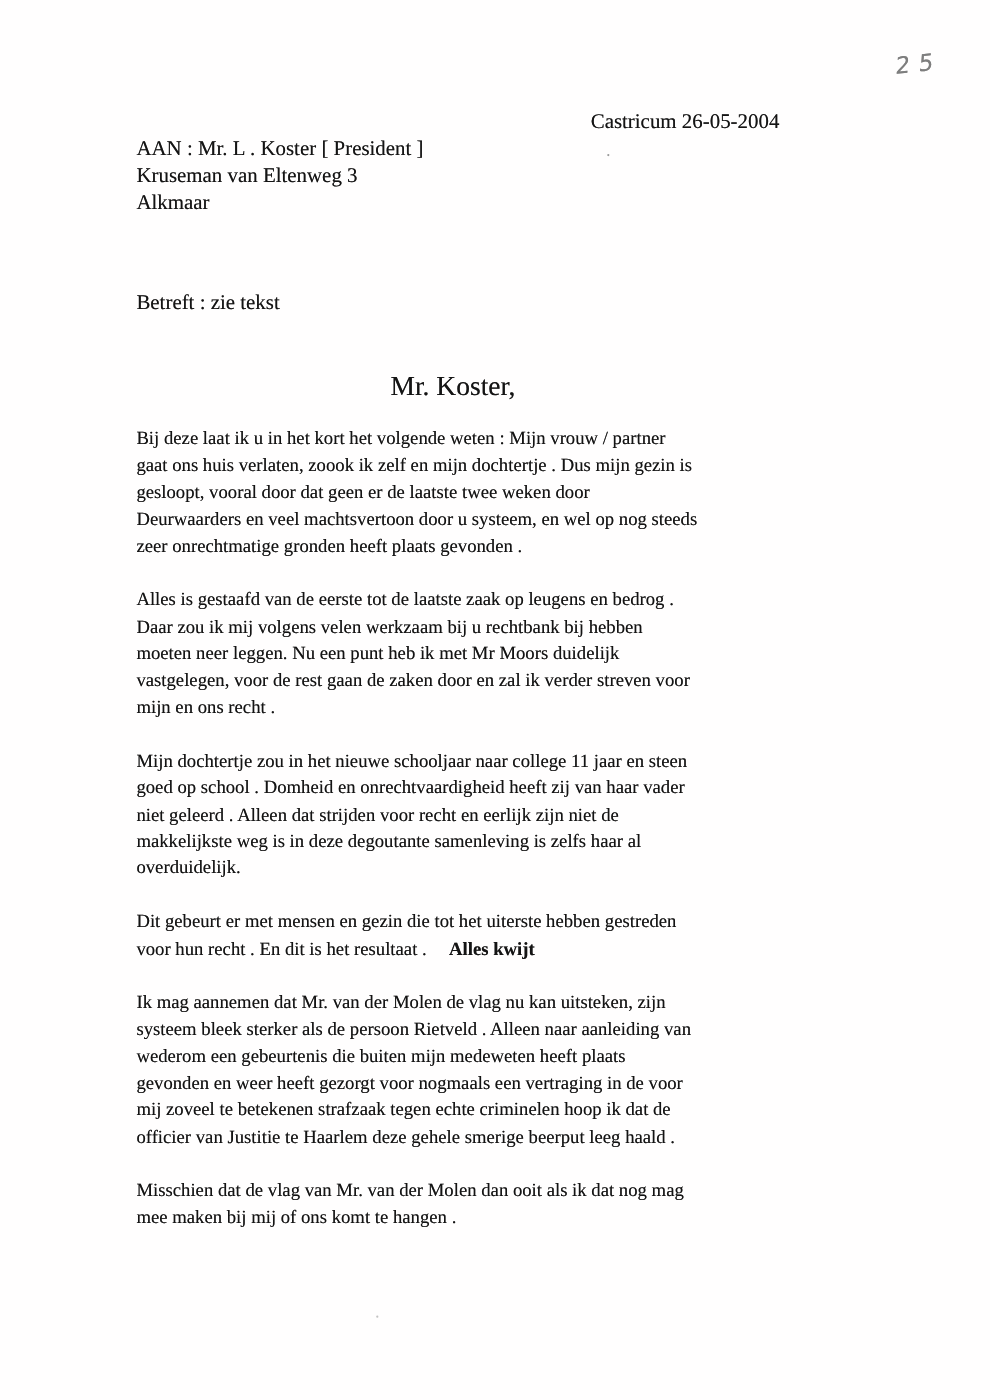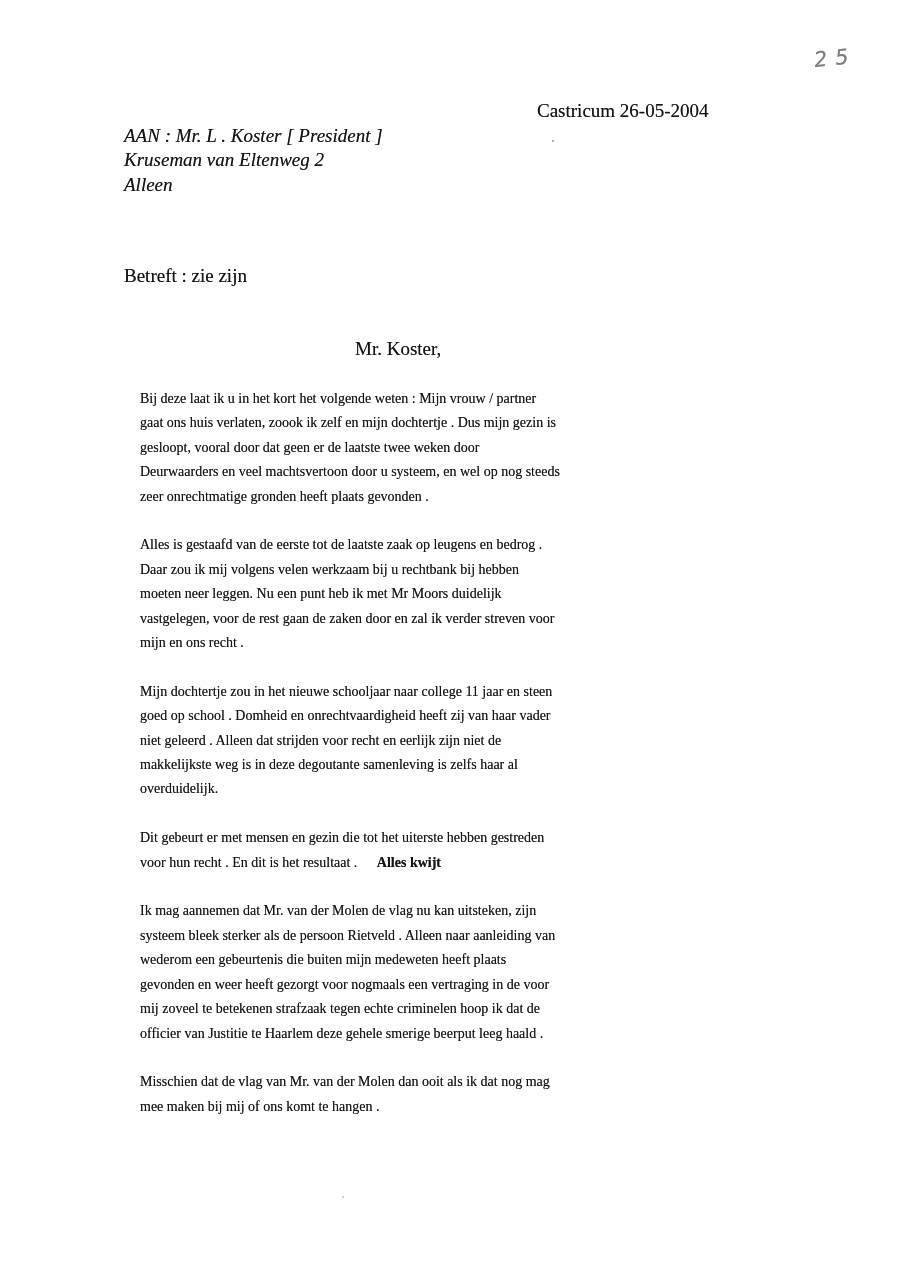--- a/index.html
+++ b/index.html
@@ -3,24 +3,24 @@
 <meta charset="utf-8">
 <style>
   html,body{margin:0;padding:0;background:#ffffff;}
   .page{
     position:relative;width:900px;height:1273px;background:#fffefe;
     font-family:"Liberation Serif",serif;color:#141414;overflow:hidden;
   }
   .scan-text{text-shadow:0 0 0.45px rgba(20,20,20,0.6);}
   .date{position:absolute;left:537px;top:100px;font-size:19px;}
   .recipient{position:absolute;left:124px;top:124px;font-size:19px;line-height:24.4px;}
-  .recipient div{min-height:24.4px;font-style:italic;}
+  .recipient div{min-height:24.4px;}
   .subject{position:absolute;left:124px;top:265px;font-size:19px;}
-  .salutation{position:absolute;left:355px;top:338px;font-size:19px;}
-  .letter-body{position:absolute;left:140px;top:387px;width:690px;font-size:14px;line-height:24.4px;}
+  .salutation{position:absolute;left:355px;top:338px;font-size:25px;}
+  .letter-body{position:absolute;left:124px;top:387px;width:690px;font-size:17px;line-height:24.4px;}
   .para{white-space:pre-line;margin:0 0 24.4px 0;}
   .para b{font-weight:bold;margin-left:16px;}
   .handwritten{
     position:absolute;left:814px;top:46px;
     font-family:"DejaVu Sans",sans-serif;font-size:21px;
     color:#7e7e7e;letter-spacing:8px;
     transform:rotate(-6deg) skewX(-10deg);
     text-shadow:0 0 0.6px rgba(120,120,120,0.7);
   }
   .speck{position:absolute;border-radius:50%;background:#9a9a9a;}
@@ -31,25 +31,25 @@
 <body>
 
 <div class="page">
 
   <span class="handwritten">25</span>
 
   <div class="date scan-text">Castricum 26-05-2004</div>
 
   <div class="recipient scan-text">
     <div>AAN : Mr. L . Koster [ President ]</div>
-    <div>Kruseman van Eltenweg 2</div>
-    <div>Alleen</div>
+    <div>Kruseman van Eltenweg 3</div>
+    <div>Alkmaar</div>
   </div>
 
-  <div class="subject scan-text">Betreft : zie zijn</div>
+  <div class="subject scan-text">Betreft : zie tekst</div>
 
   <div class="salutation scan-text">Mr. Koster,</div>
 
   <div class="letter-body scan-text">
       <div class="para"><span>Bij deze laat ik u in het kort het volgende weten : Mijn vrouw / partner
 gaat ons huis verlaten, zoook ik zelf en mijn dochtertje . Dus mijn gezin is
 gesloopt, vooral door dat geen er de laatste twee weken door
 Deurwaarders en veel machtsvertoon door u systeem, en wel op nog steeds
 zeer onrechtmatige gronden heeft plaats gevonden .</span></div>
       <div class="para"><span>Alles is gestaafd van de eerste tot de laatste zaak op leugens en bedrog .

